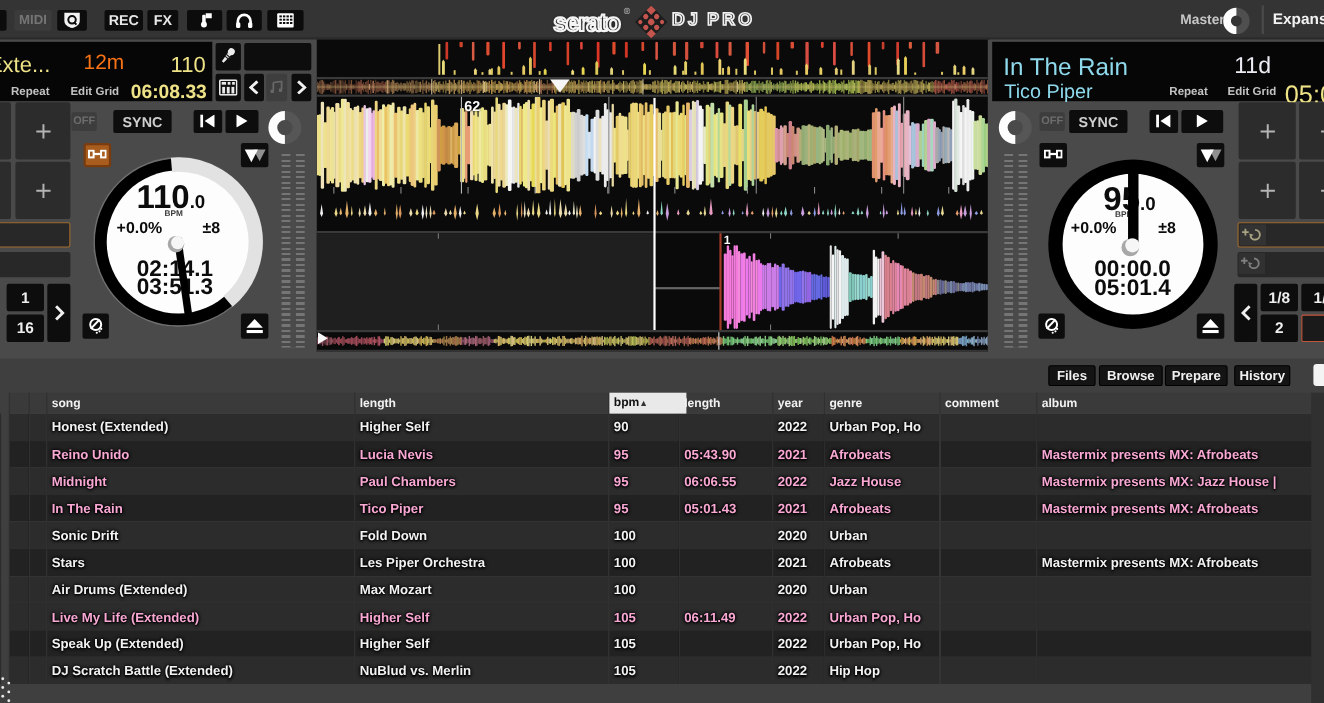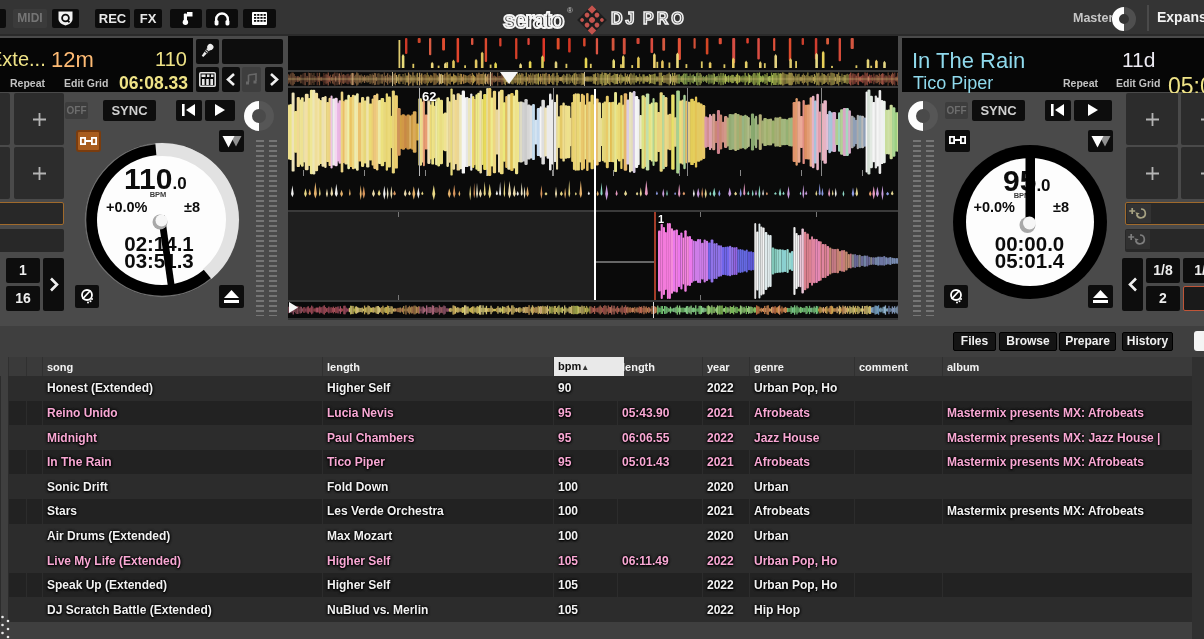--- a/index.html
+++ b/index.html
@@ -111,21 +111,21 @@
     <path d="M13 4.5 A8.5 8.5 0 0 0 13 21.5" fill="none" stroke="#fdfdfd" stroke-width="7"></path>
   </svg>
   <div class="abs" style="left:1147px;top:5px;width:1.5px;height:26px;background:#4a4a4a;"></div>
   <span class="abs" style="left:1157px;top:9px;color:#f2f2f2;font-weight:bold;font-size:14px;">Expansion</span>
 </div>
 
 <div class="abs" style="left:0;top:36px;width:288px;height:294px;background:#4a4a4a;">
 
   <div class="hdr" style="left:0;top:2px;width:193px;height:54px;">
     <span class="abs yel" style="left:-11px;top:10px;font-size:20px;">Exte...</span>
-    <span class="abs" style="left:51px;top:9px;font-size:22px;color:#fdba74;">12m</span>
+    <span class="abs" style="left:76px;top:9px;font-size:19px;color:#f97316;">12m</span>
     <span class="abs yel" style="left:187px;top:10px;font-size:20px;transform:translateX(-100%);">110</span>
     <span class="abs gray" style="left:10px;top:39px;">Repeat</span>
     <span class="abs gray" style="left:64px;top:39px;">Edit Grid</span>
     <span class="abs yel" style="left:188px;top:35px;font-size:17.5px;font-weight:bold;transform:translateX(-100%);">06:08.33</span>
   </div>
   <div class="blackbtn" style="left:196px;top:3px;width:23px;height:25px;">
     <svg width="19" height="19" viewBox="0 0 19 19" style="margin:3px 0 0 2px;">
           <g transform="rotate(40 9 9)">
             <circle cx="9" cy="3.8" r="3.1" fill="#ececec"></circle>
             <path d="M7.2 6.6 L8 16 L10 16 L10.8 6.6 Z" fill="#ececec"></path>
@@ -2190,21 +2190,21 @@
             <td>2020</td>
             <td>Urban</td>
             <td></td>
             <td></td>
           </tr>
 <tr class="even">
             <td style="background:#3f3f3f;"></td>
             <td class="c1e"></td>
             <td class="c2e"></td>
             <td>Stars</td>
-            <td>Les Verde Orchestra</td>
+            <td>Les Piper Orchestra</td>
             <td>100</td>
             <td></td>
             <td>2021</td>
             <td>Afrobeats</td>
             <td></td>
             <td>Mastermix presents MX: Afrobeats</td>
           </tr>
 <tr class="odd">
             <td style="background:#3f3f3f;"></td>
             <td class="c1o"></td>

